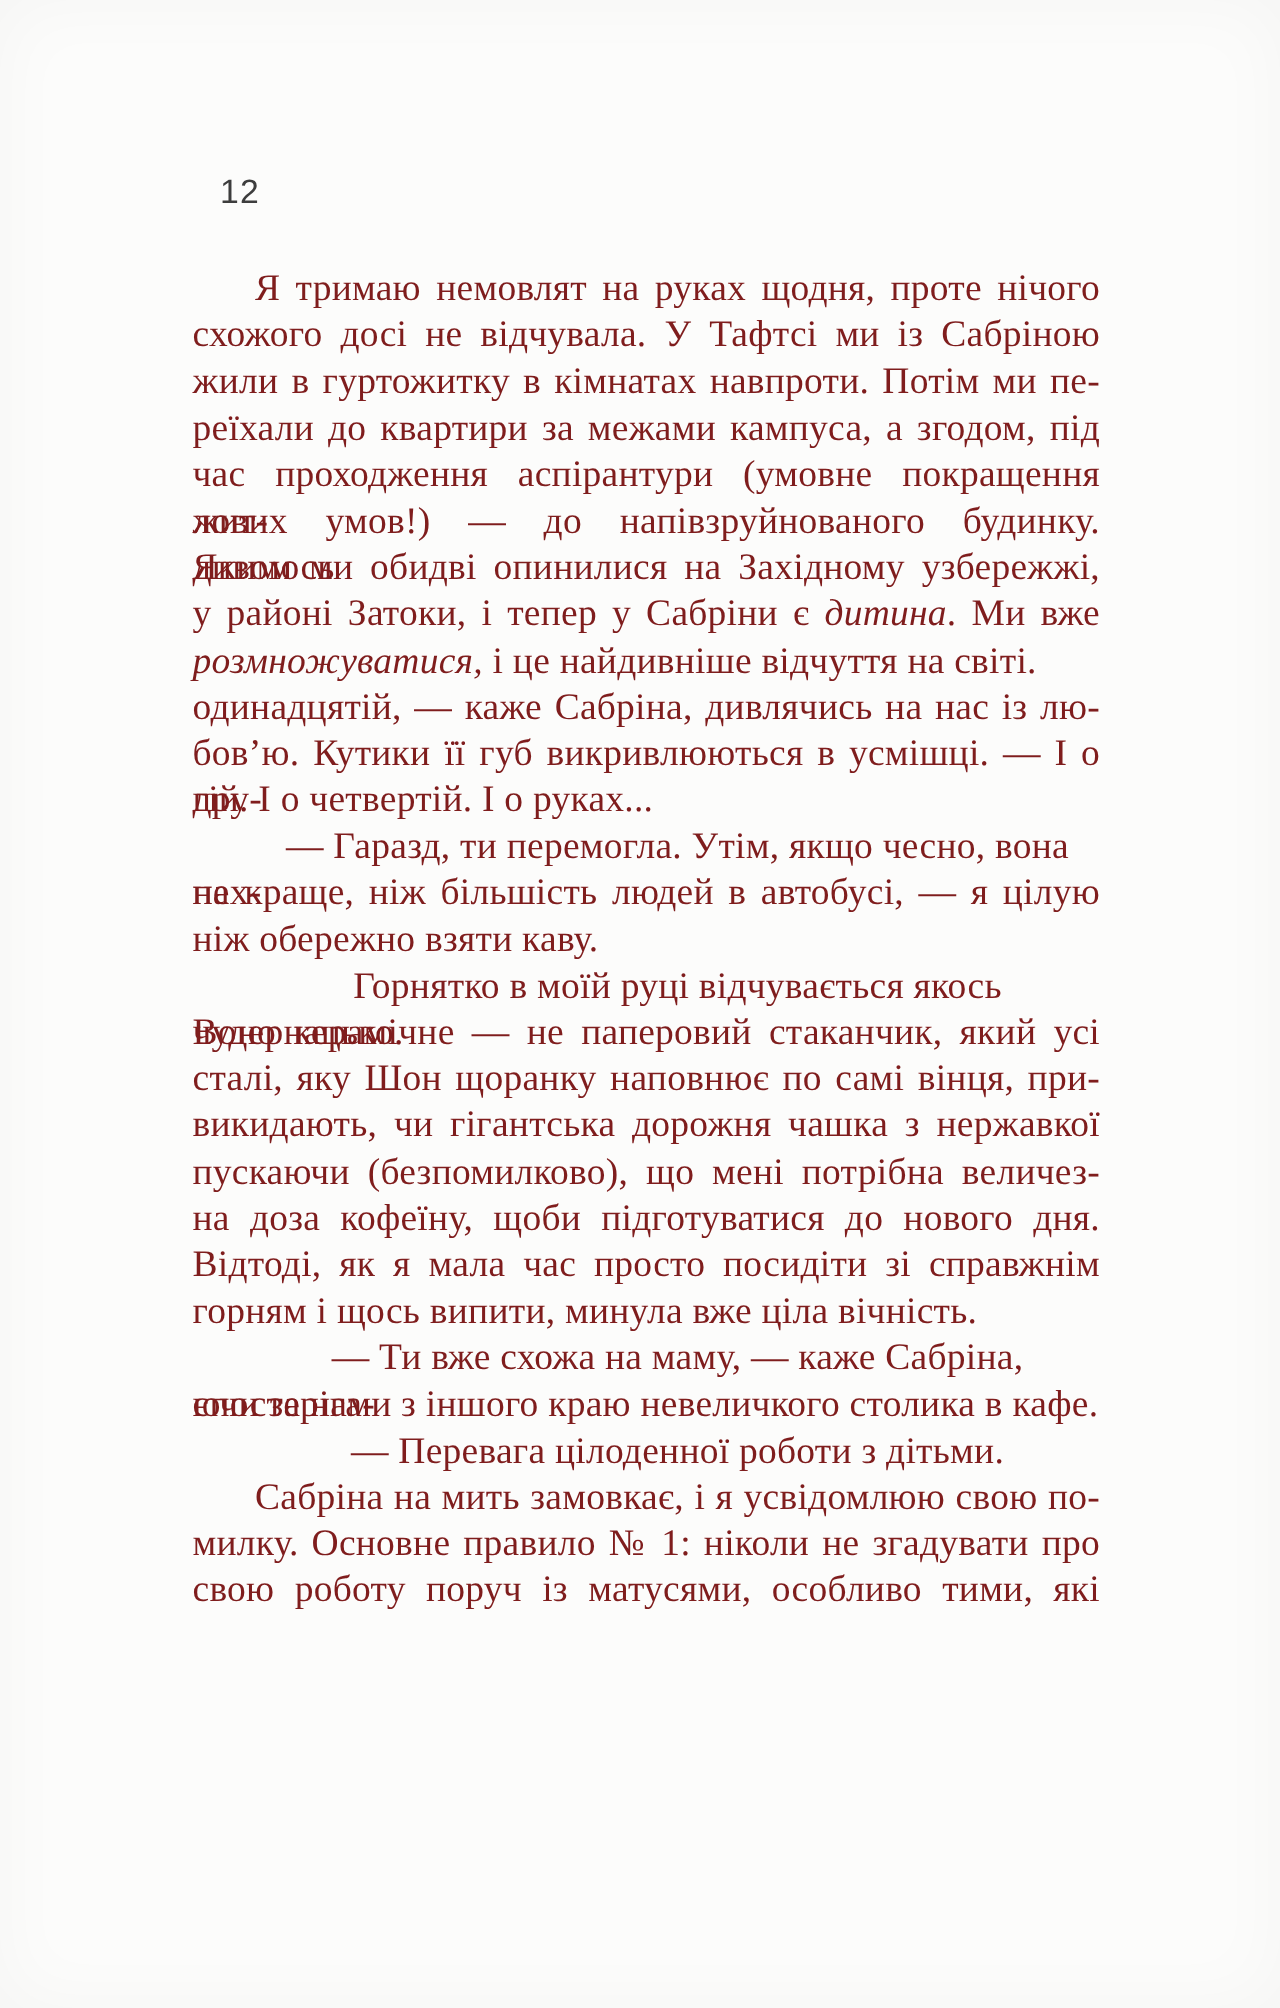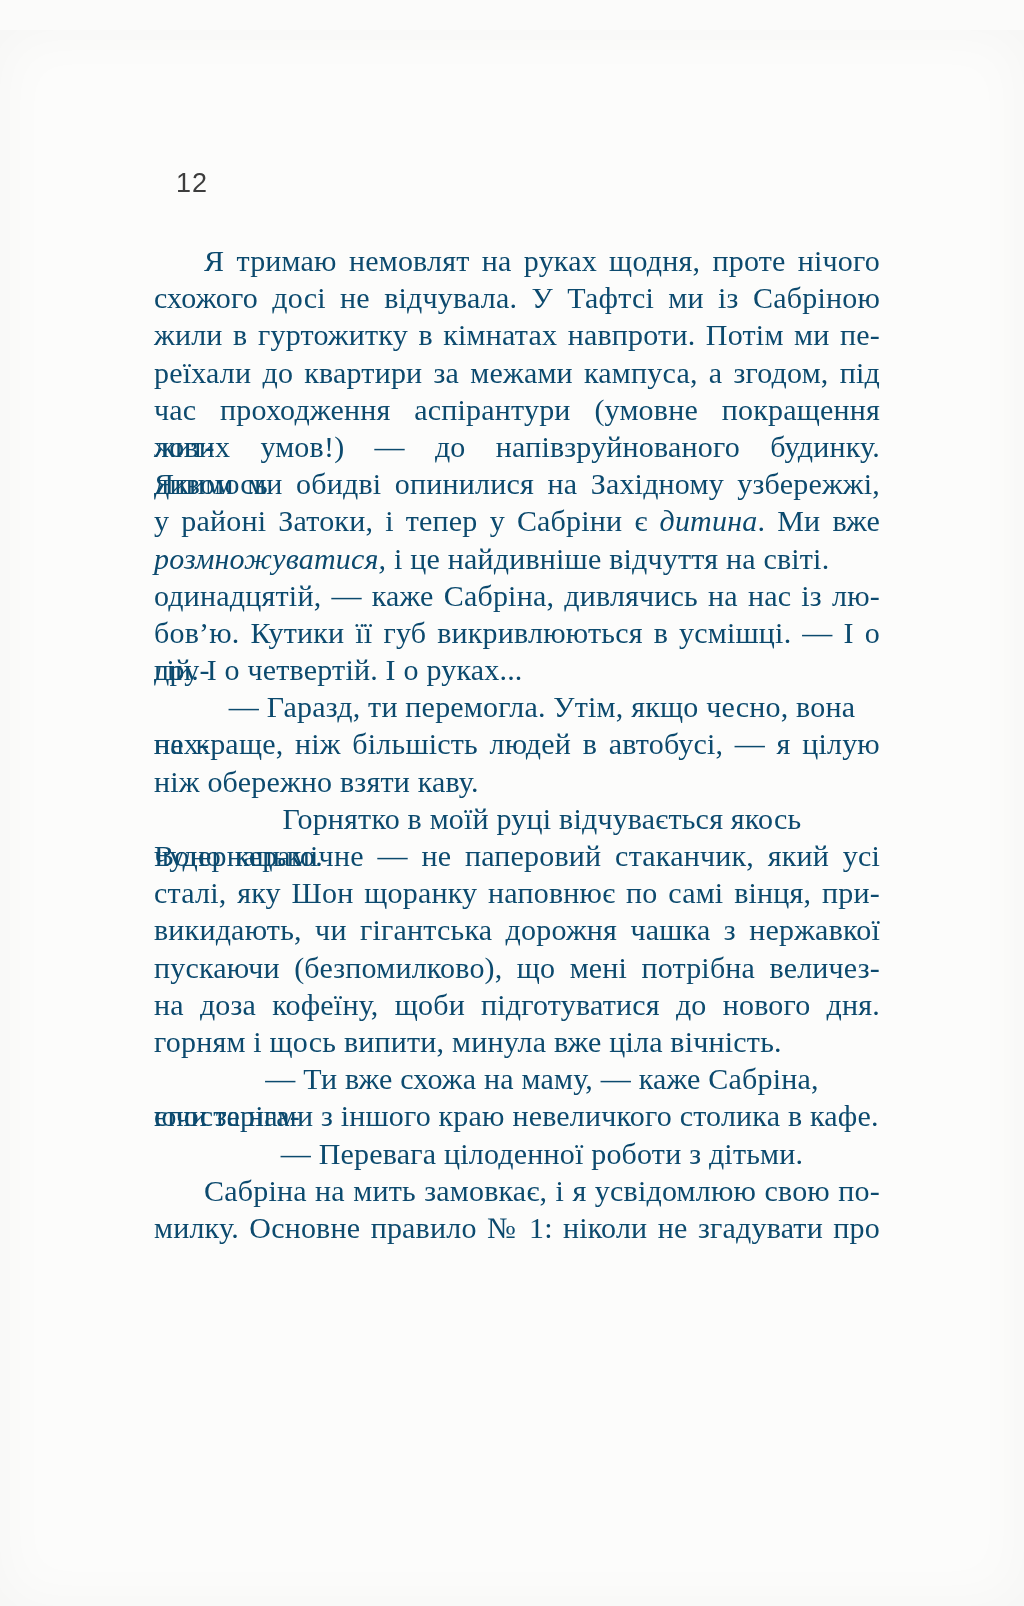--- a/index.html
+++ b/index.html
@@ -11,40 +11,39 @@
     height: 1606px;
     background: #fbfbfa;
     position: relative;
     overflow: hidden;
   }
   .page {
     position: absolute;
     inset: 0;
     background: #fcfcfb;
     box-shadow: inset 0 0 60px rgba(0,0,0,0.03);
-    margin-top: 30px;
   }
   .page-number {
     position: absolute;
     left: 176px;
     top: 138px;
     font-family: "Liberation Sans", sans-serif;
     font-size: 27px;
     letter-spacing: 1px;
     color: #3d3d3d;
   }
   .text-block {
     position: absolute;
     left: 154px;
     top: 212px;
     width: 726px;
     font-family: "Liberation Serif", "DejaVu Serif", serif;
     font-size: 30px;
     line-height: 37.2px;
-    color: #0c4a6e;
+    color: #7f1d1d;
     letter-spacing: 0.2px;
   }
   .line {
     height: 37.2px;
     text-align: left;
     white-space: normal;
   }
   .line.justify {
     text-align: justify;
     text-align-last: justify;
@@ -78,20 +77,22 @@
       <div class="line"><span>гій. І о четвертій. І о руках...</span></div>
       <div class="line indent justify"><span>— Гаразд, ти перемогла. Утім, якщо чесно, вона пах-</span></div>
       <div class="line justify"><span>не краще, ніж більшість людей в автобусі, — я цілую</span></div>
       <div class="line"><span>ніж обережно взяти каву.</span></div>
       <div class="line indent justify"><span>Горнятко в моїй руці відчувається якось чудернацько.</span></div>
       <div class="line justify"><span>Воно керамічне — не паперовий стаканчик, який усі</span></div>
       <div class="line justify"><span>сталі, яку Шон щоранку наповнює по самі вінця, при-</span></div>
       <div class="line justify"><span>викидають, чи гігантська дорожня чашка з нержавкої</span></div>
       <div class="line justify"><span>пускаючи (безпомилково), що мені потрібна величез-</span></div>
       <div class="line justify"><span>на доза кофеїну, щоби підготуватися до нового дня.</span></div>
+      <div class="line justify"><span>Відтоді, як я мала час просто посидіти зі справжнім</span></div>
       <div class="line"><span>горням і щось випити, минула вже ціла вічність.</span></div>
       <div class="line indent justify"><span>— Ти вже схожа на маму, — каже Сабріна, спостеріга-</span></div>
       <div class="line"><span>ючи за нами з іншого краю невеличкого столика в кафе.</span></div>
       <div class="line indent"><span>— Перевага цілоденної роботи з дітьми.</span></div>
       <div class="line indent justify"><span>Сабріна на мить замовкає, і я усвідомлюю свою по-</span></div>
       <div class="line justify"><span>милку. Основне правило № 1: ніколи не згадувати про</span></div>
+      <div class="line justify"><span>свою роботу поруч із матусями, особливо тими, які</span></div>
     </div>
 </div>
 
 </body></html>

